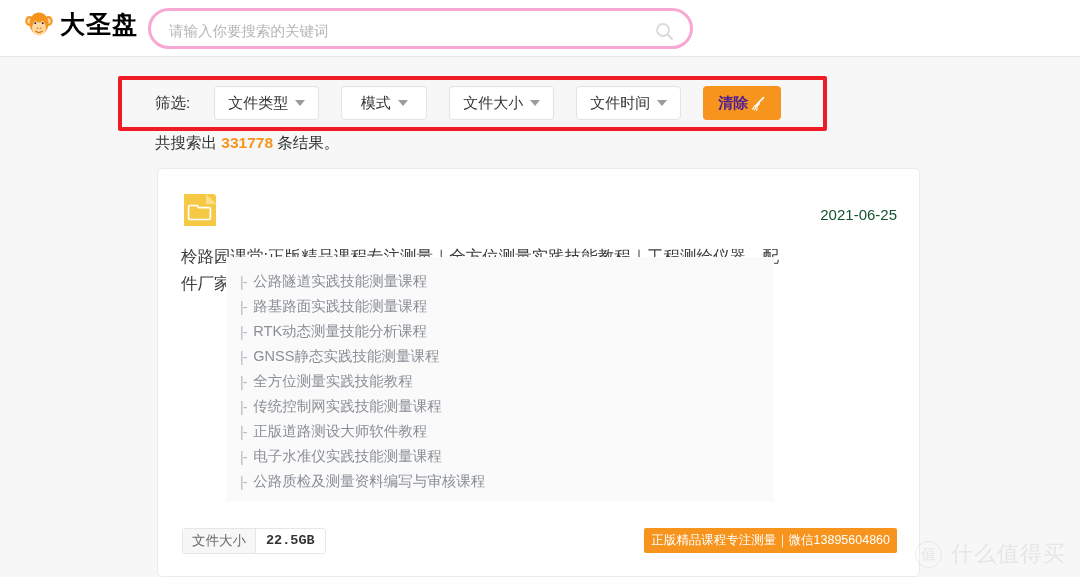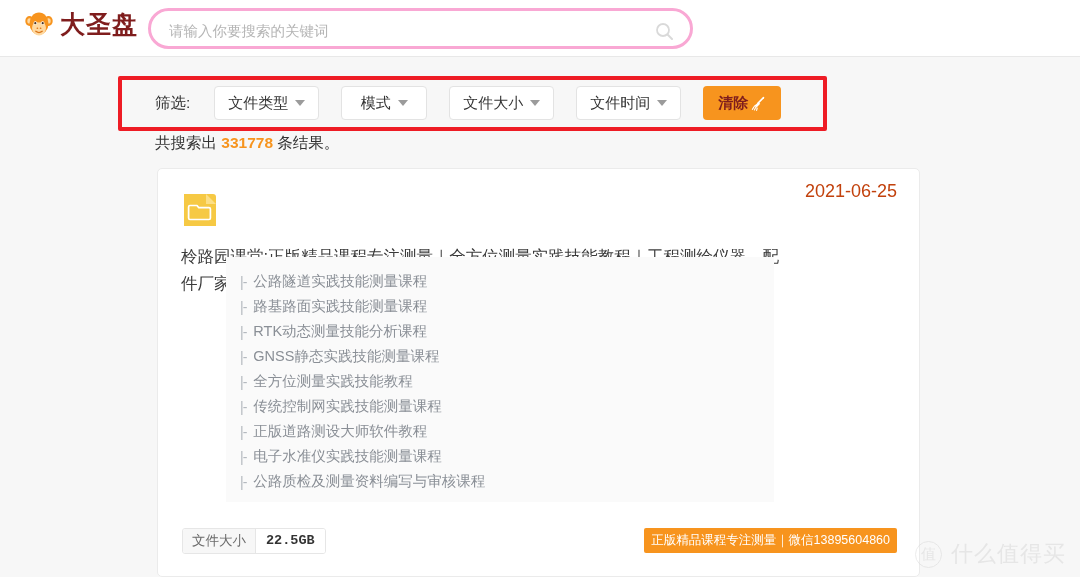--- a/index.html
+++ b/index.html
@@ -20,21 +20,21 @@
   #logo {
     position: absolute; left: 24px; top: 9px;
     display: flex; align-items: center; gap: 6px;
   }
   #logo-mark {
     width: 30px; height: 30px;
     position: relative;
   }
   #logo-text {
     font-size: 25px; font-weight: bold;
-    color: #7f1d1d; letter-spacing: 1px;
+    color: #000000; letter-spacing: 1px;
     line-height: 30px;
   }
   #search-box {
     position: absolute; left: 148px; top: 8px;
     width: 545px; height: 41px;
     border: 3px solid #f9a8d4; border-radius: 21px;
     background: #fff;
   }
   #search-input {
     position: absolute; left: 18px; top: 0;
@@ -73,21 +73,21 @@
     border-left: 5px solid transparent;
     border-right: 5px solid transparent;
     border-top: 6px solid #9b9b9b;
     flex: none;
   }
   #clear-button {
     height: 34px; padding: 16px 15px;
     background: #f7941e; border-radius: 4px;
     border: none;
     display: flex; align-items: center; gap: 3px;
-    font-size: 15px; color: #7f1d1d; font-weight: bold;
+    font-size: 15px; color: #4c1d95; font-weight: bold;
     cursor: pointer; white-space: nowrap;
     font-family: "Liberation Sans", "DejaVu Sans", sans-serif;
   }
   #broom-icon { width: 15px; height: 15px; }
 
   
   #annotation-box {
     position: absolute; left: 118px; top: 76px;
     width: 709px; height: 55px;
     border: 4px solid #ee1c25;
@@ -115,22 +115,22 @@
     width: 718px;
     display: flex; gap: 14px; flex-direction: column;
   }
   #folder-icon { width: 38px; height: 38px; flex: none; margin-top: 2px; }
   #result-title {
     font-size: 16.5px; line-height: 27px; color: #3a3a3a;
     width: 600px;
     cursor: pointer;
   }
   #result-date {
-    position: absolute; right: 22px; top: 12px;
-    font-size: 18px; color: #c2410c;
+    position: absolute; right: 22px; top: 37px;
+    font-size: 15px; color: #14532d;
   }
   #file-list {
     position: absolute; left: 68px; top: 88px;
     width: 548px; height: 245px;
     background: #fafafa;
     padding: 12px 0 0 14px;
   }
   .file-row {
     display: flex; align-items: center; gap: 7px;
     height: 25px;

